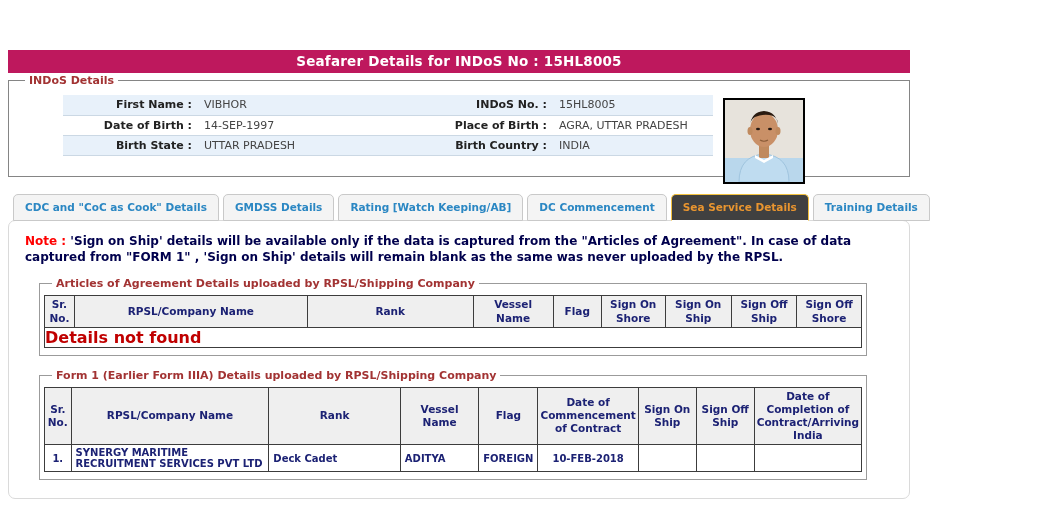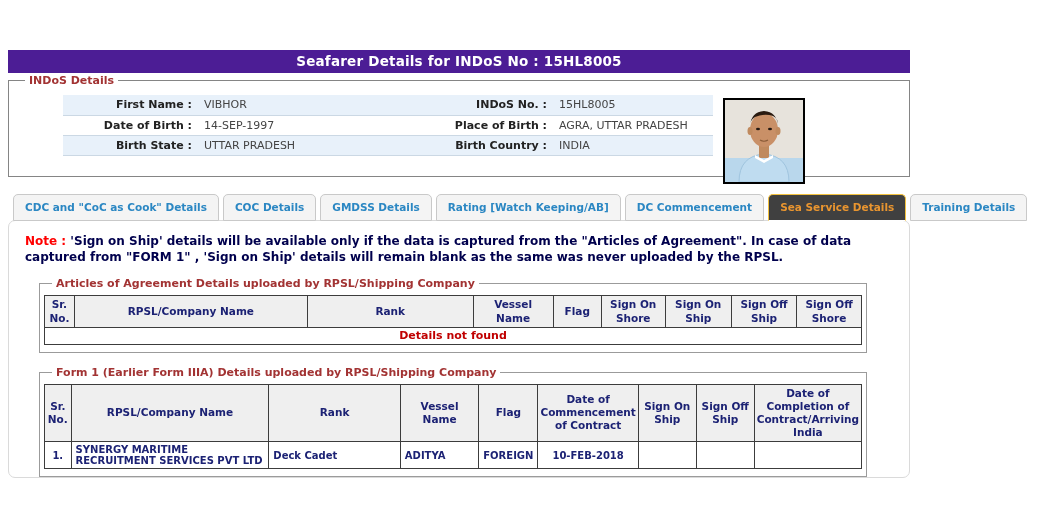--- a/index.html
+++ b/index.html
@@ -8,21 +8,21 @@
     width: 1061px; height: 507px;
     background: #ffffff;
     font-family: "DejaVu Sans", "Liberation Sans", sans-serif;
     overflow: hidden;
   }
   .page { position: absolute; left: 8px; top: 50px; width: 902px; }
 
   
   .title-bar {
     height: 23px; line-height: 23px;
-    background: #4c1d95; color: #ffffff;
+    background: #be185d; color: #ffffff;
     font-size: 13.5px; font-weight: bold;
     text-align: center; letter-spacing: .2px;
   }
 
   
   fieldset.indos {
     margin: 1px 0 0 0; border: 1px solid #858585;
     height: 103px; position: relative; padding: 2px 8px 12px 8px;
   }
   fieldset.indos legend, fieldset.data-fs legend {
@@ -50,38 +50,38 @@
     padding: 0 11px; height: 27px; line-height: 25px;
     white-space: nowrap; cursor: pointer;
   }
   .tab.active {
     background: #404040; border-color: #F3C13E; border-bottom-color: #ffffff;
     color: #E9952F;
   }
   .panel {
     position: relative; z-index: 1;
     border: 1px solid #DADADA; border-radius: 7px;
-    background: #ffffff; padding: 12px 14px 0 14px; min-height: 205px;
+    background: #ffffff; padding: 12px 14px 18px 14px; min-height: 205px;
   }
 
   
   .note { font-size: 12px; font-weight: bold; color: #00004D; line-height: 1.35; margin: 0 2px 12px 2px; }
   .note .note-prefix { color: #FF0000; }
 
   
   fieldset.data-fs { border: 1px solid #9B9B9B; margin: 0 28px 0 16px; padding: 3px 4px 7px 4px; }
   fieldset.data-fs + fieldset.data-fs { margin-top: 13px; }
   table.grid { border-collapse: collapse; table-layout: fixed; margin: 2px auto 0 auto; border: 1px solid #3C3C3C; }
   table.grid th, table.grid td { border: 1px solid #3C3C3C; }
   table.grid th {
     background: #EFEFEF; color: #1C2274; font-size: 10.5px; font-weight: bold;
     text-align: center; padding: 2px 2px; line-height: 1.25;
   }
   table.grid td { font-size: 10px; font-weight: bold; color: #1C2274; padding: 2px 4px; }
-  table.grid .empty-msg { color: #C00000; text-align: center; font-size: 11px; height: 17px; padding: 0; }
+  table.grid .empty-msg { color: #C00000; text-align: left; font-size: 16px; height: 17px; padding: 0; }
   .aoa th { height: 26px; }
   .f1 td { height: 27px; }
   .ctr { text-align: center; }
 </style>
 </head>
 <body>
 
 <div class="page">
 
   <div class="title-bar">Seafarer Details for INDoS No : 15HL8005</div>
@@ -131,21 +131,20 @@
         <ellipse cx="45" cy="29" rx="2" ry="1.2" fill="#241812"></ellipse>
         <path d="M35 40 Q39 42.5 43 40" stroke="#8A5B38" stroke-width="1.2" fill="none"></path>
         <path d="M30 55 L39 60 L48 55 L48 58 L39 63 L30 58 Z" fill="#FFFFFF"></path>
       </svg>
     </div>
   </fieldset>
 
   <div class="tabs-wrap">
     <div class="tabs">
       <div class="tab">CDC and "CoC as Cook" Details</div>
-      <div class="tab">COC Details</div>
       <div class="tab">GMDSS Details</div>
       <div class="tab">Rating [Watch Keeping/AB]</div>
       <div class="tab">DC Commencement</div>
       <div class="tab active">Sea Service Details</div>
       <div class="tab">Training Details</div>
     </div>
 
     <div class="panel">
 
       <div class="note">

